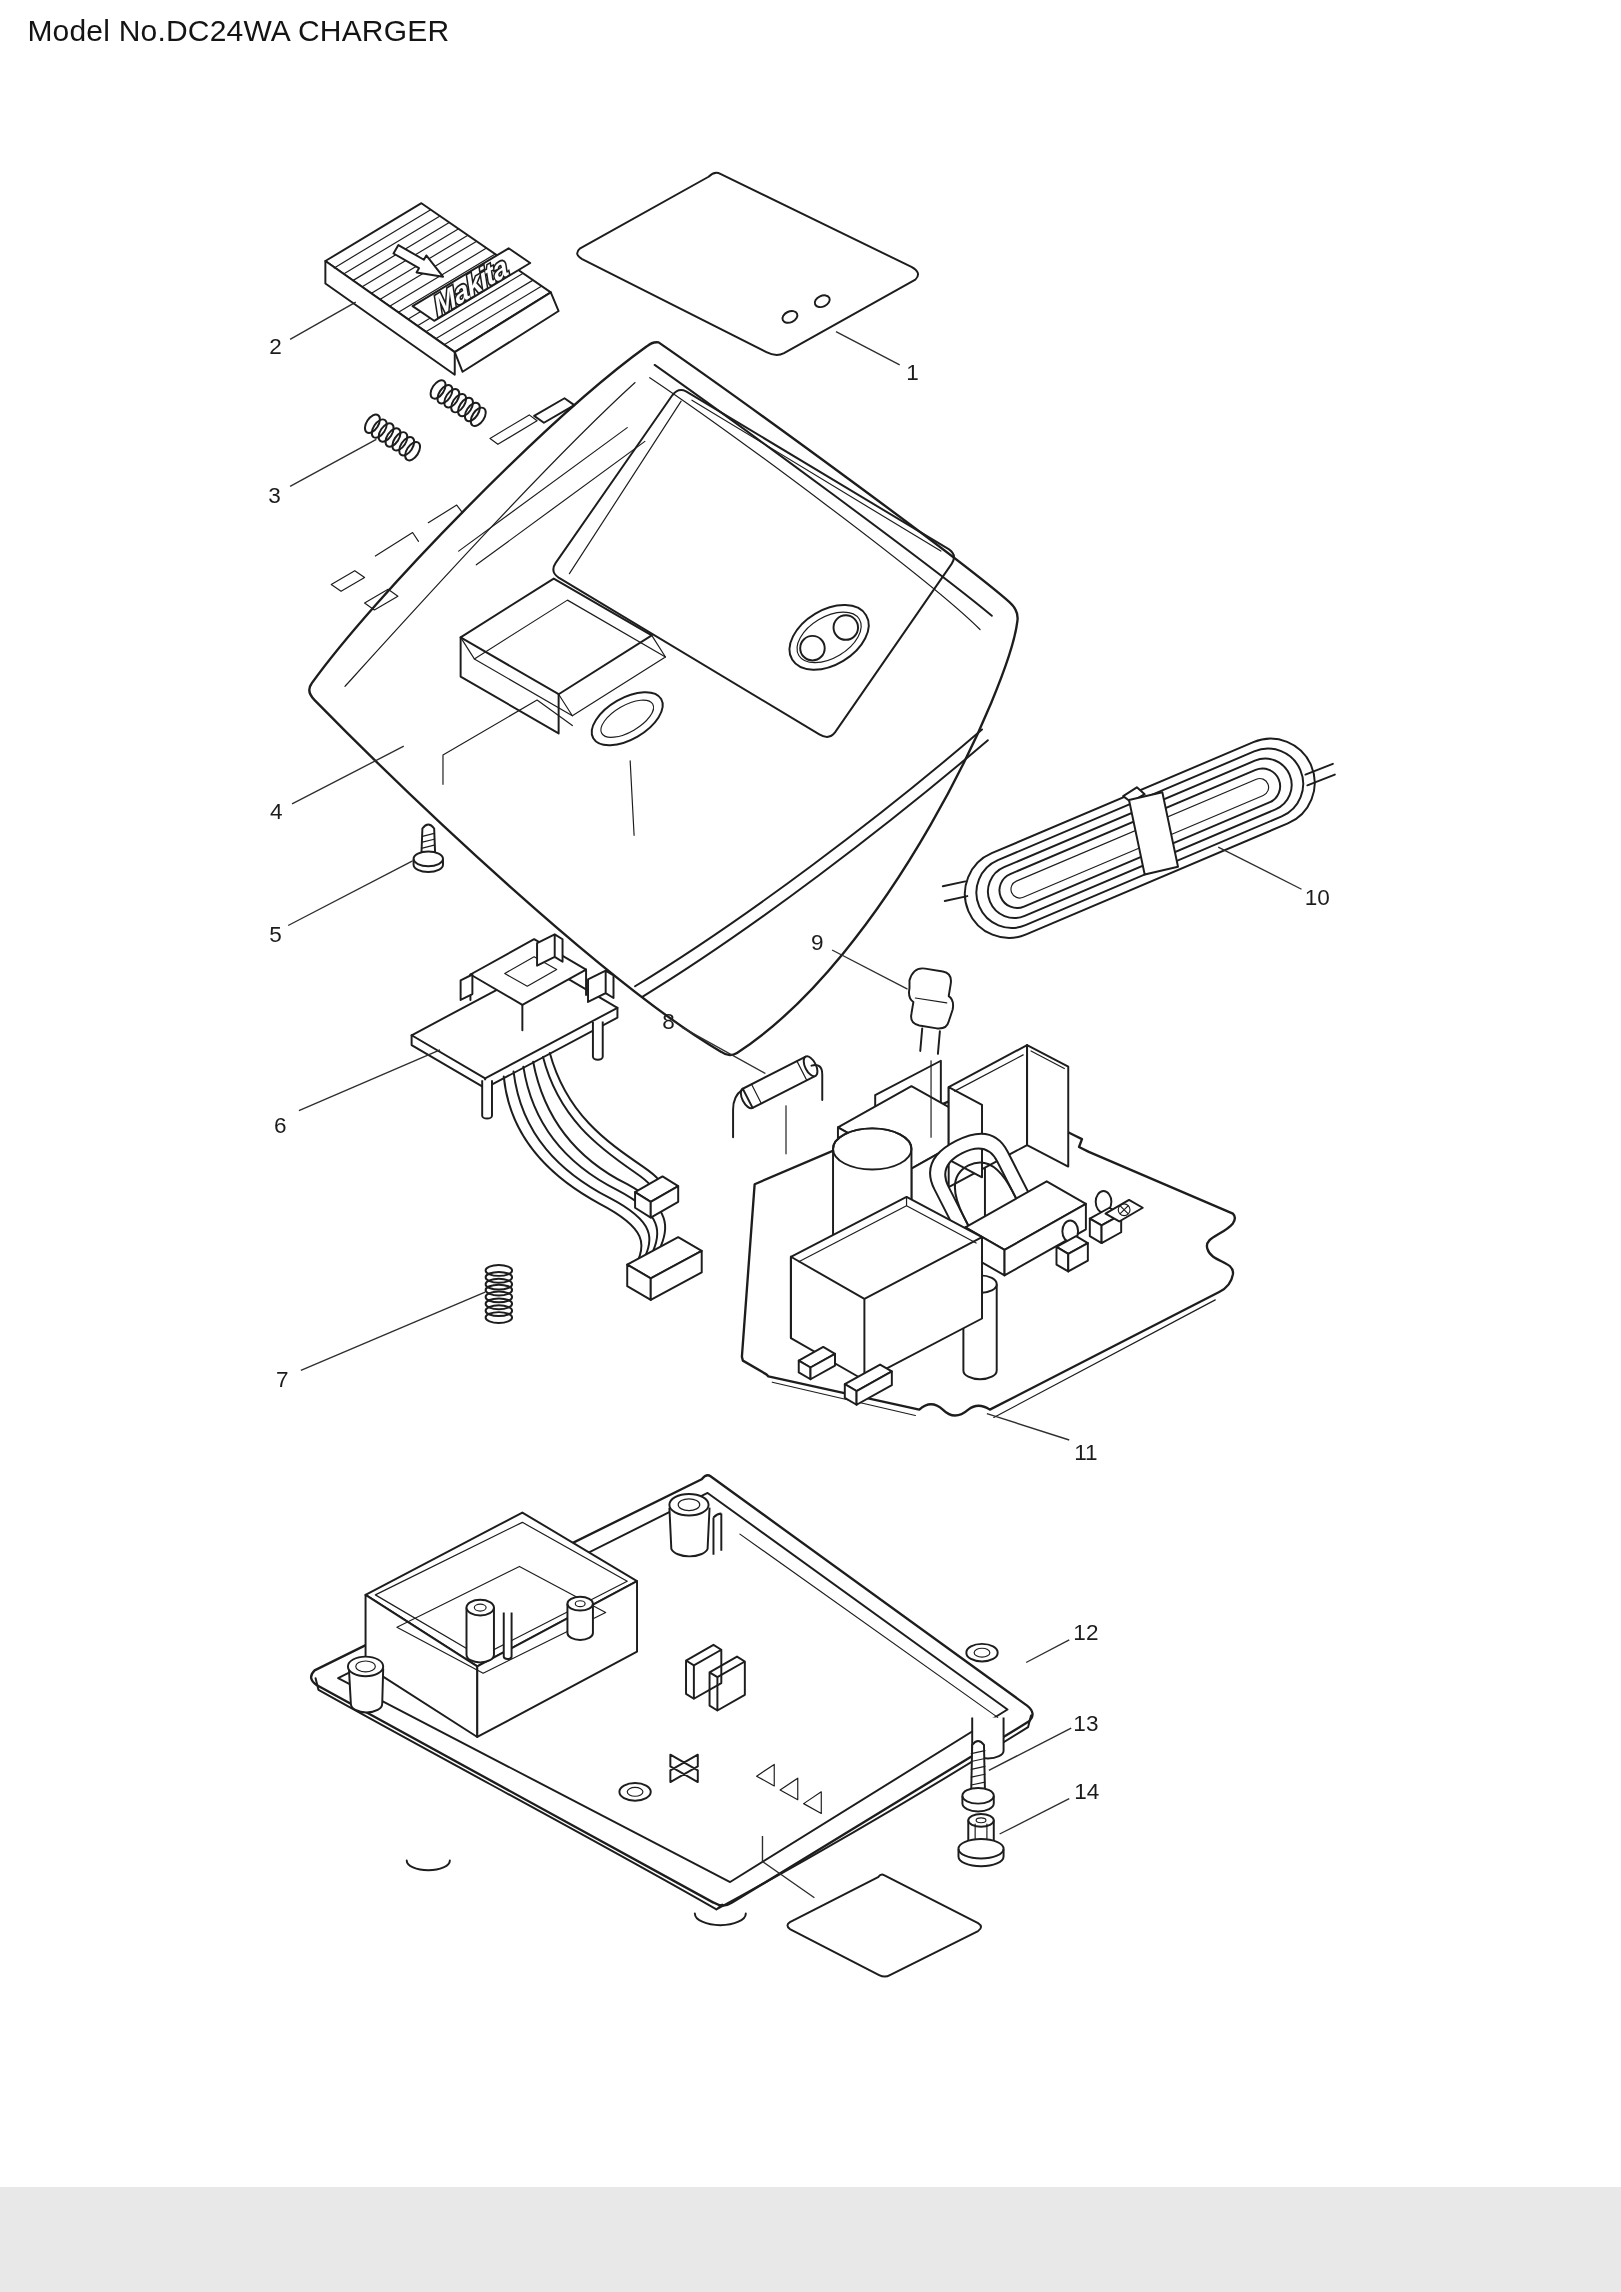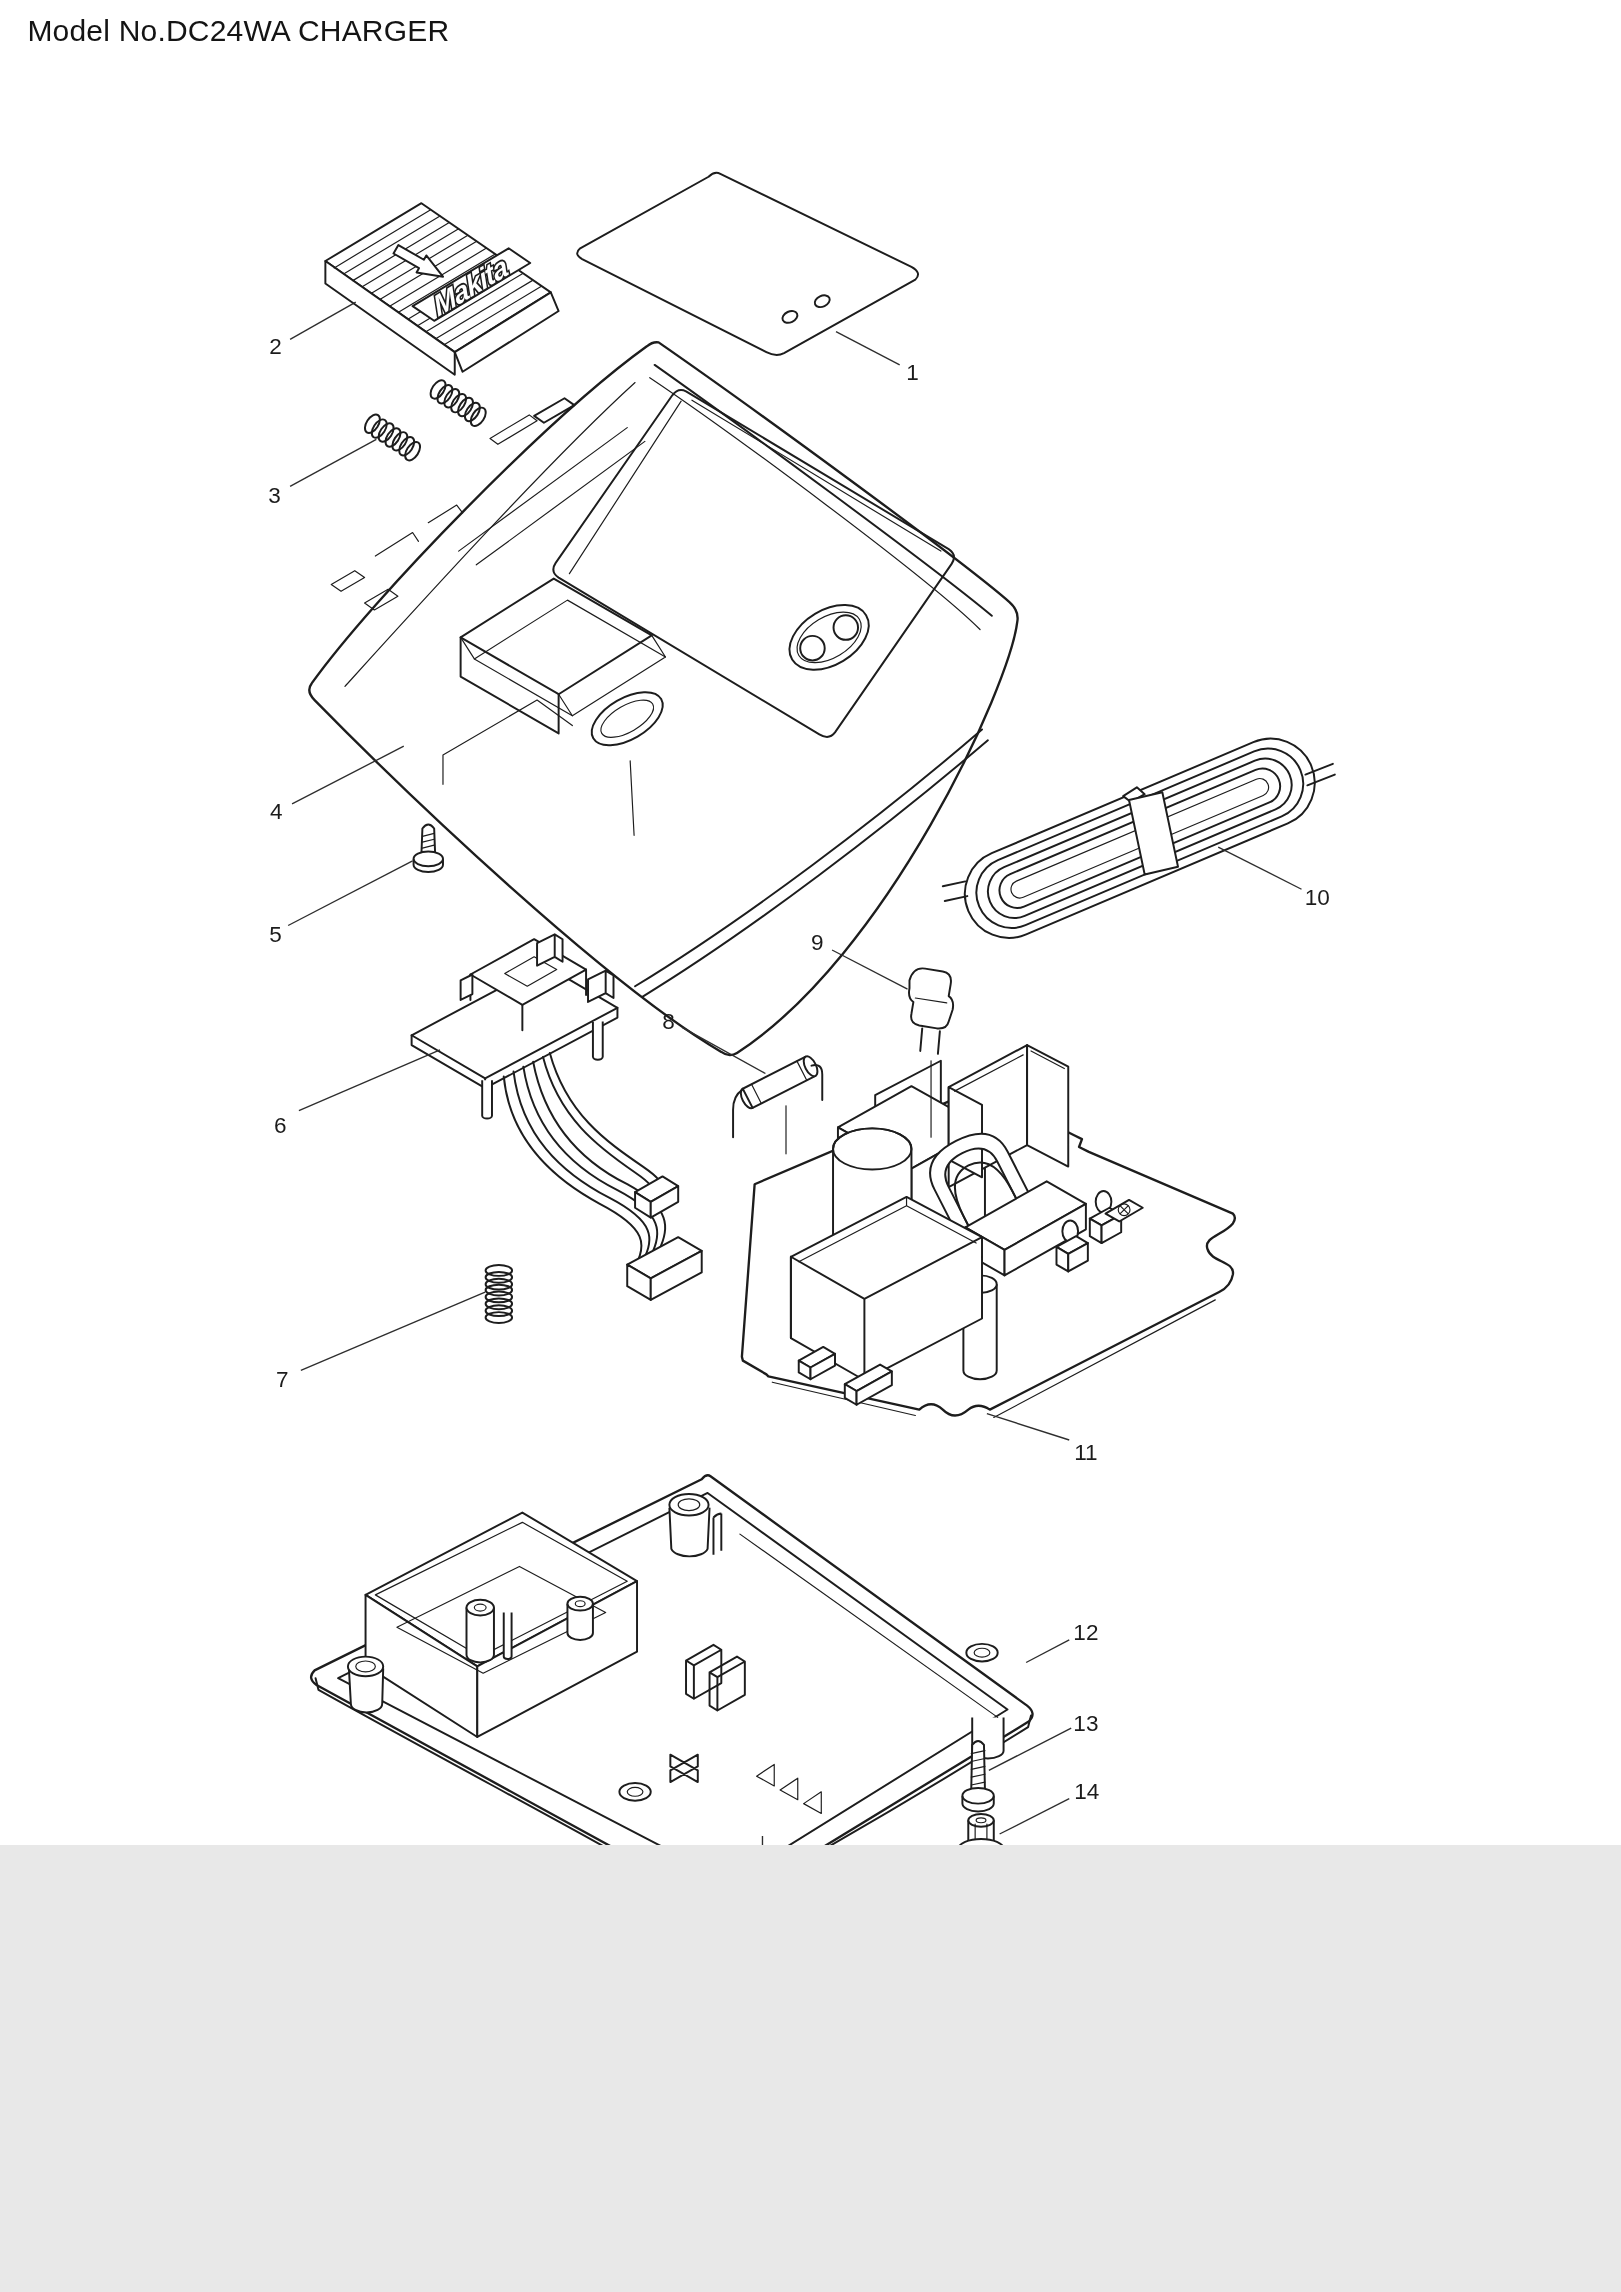--- a/index.html
+++ b/index.html
@@ -1,18 +1,18 @@
 <!DOCTYPE html>
 <html><head>
 <meta charset="utf-8">
 <style>
   :root{ --ink:#1d1d1d; }
   html,body{ margin:0; padding:0; background:#e8e8e8; }
   .canvas{
-    position:relative; width:1621px; height:1845px; background:#ffffff;
+    position:relative; width:1621px; height:2187px; background:#ffffff;
     margin:0 auto; overflow:hidden;
     font-family:"Liberation Sans", sans-serif;
   }
   .page-title{
     position:absolute; left:27.4px; top:13.7px; margin:0;
     font-size:30px; font-weight:500; color:#141414; letter-spacing:0.2px;
     font-family:"Liberation Sans", sans-serif;
   }
   svg.diagram{ position:absolute; left:0; top:0; }
   .l  { fill:none; stroke:var(--ink); stroke-width:2; stroke-linecap:round; stroke-linejoin:round; }

